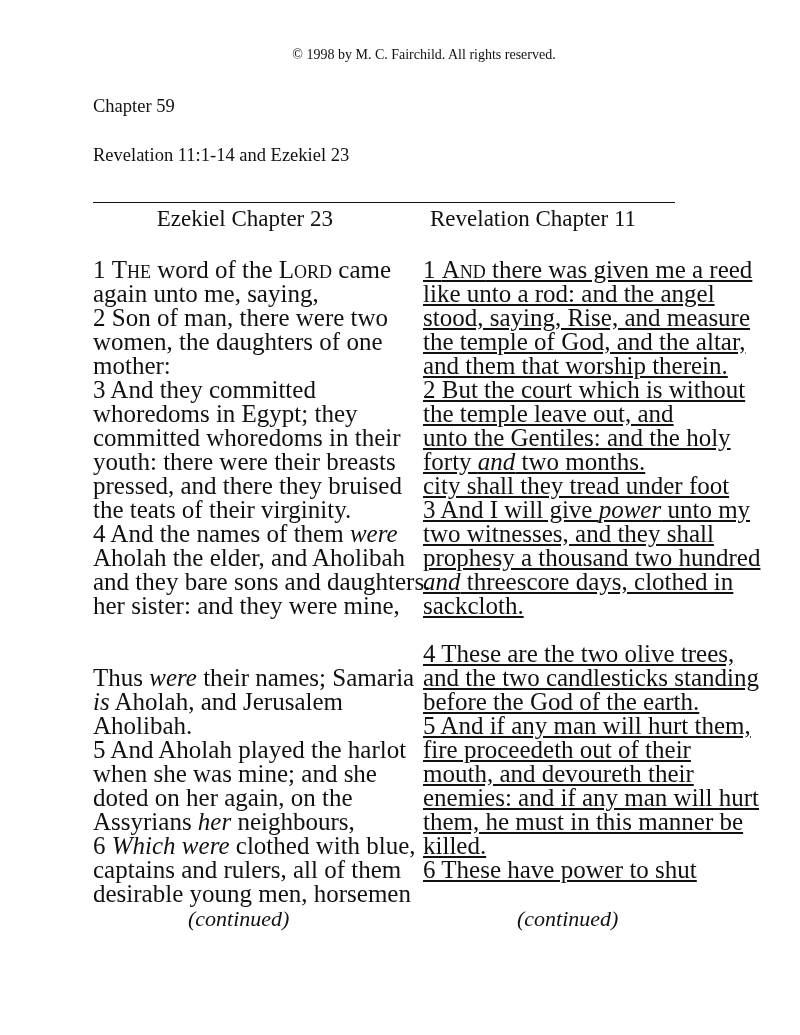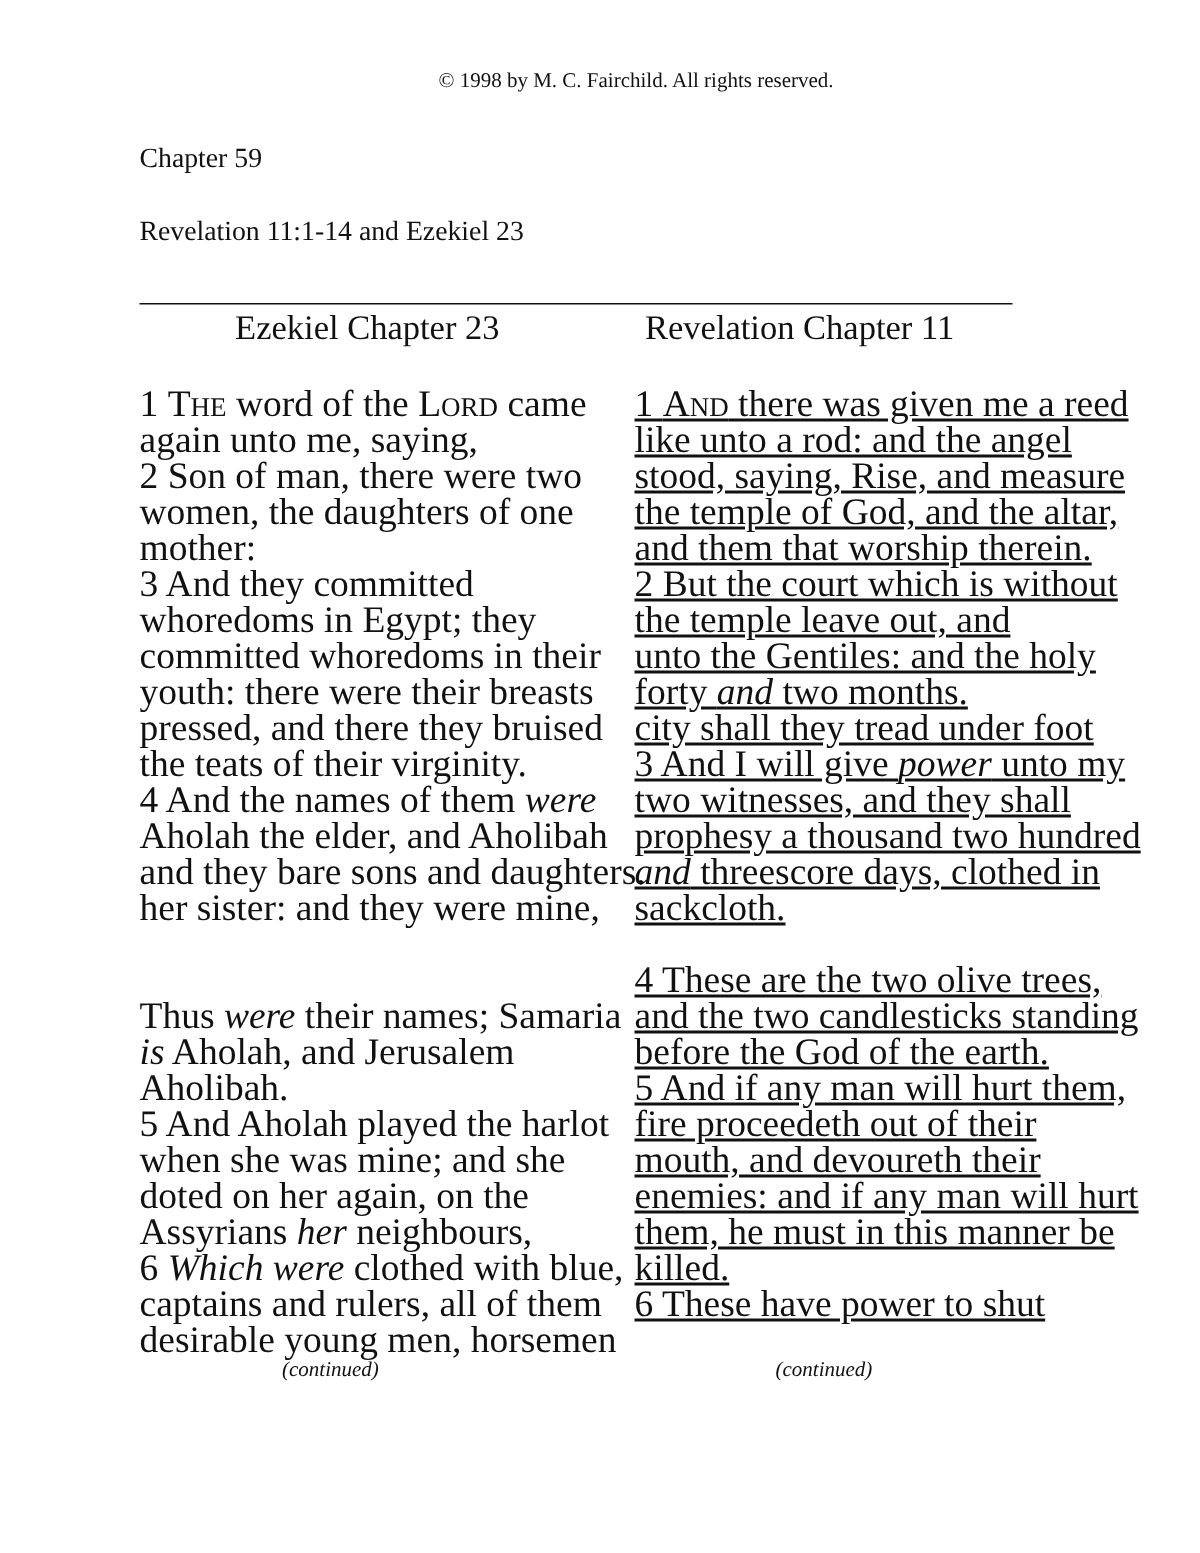--- a/index.html
+++ b/index.html
@@ -12,21 +12,21 @@
   .colhead { position: absolute; top: 206px; font-size: 23px; }
   .colhead.left { left: 133px; width: 200px; text-align: right; }
   .colhead.right { left: 430px; }
   .col { position: absolute; top: 258px; width: 300px; font-size: 25px; }
   .col.left { left: 93px; }
   .col.right { left: 423px; text-decoration: underline; }
   .line { height: 24px; line-height: 24px; white-space: nowrap; }
   .gap { height: 24px; }
   .sc { font-variant: small-caps; }
   i { font-style: italic; }
-  .cont { position: absolute; top: 906px; font-size: 14px; font-style: italic; text-align: center; }
+  .cont { position: absolute; top: 906px; font-size: 22px; font-style: italic; text-align: center; }
   .cont.left { left: 188px; }
   .cont.right { left: 517px; }
 </style>
 </head>
 <body>
 
 <div class="copyright">© 1998 by M. C. Fairchild. All rights reserved.</div>
 <div class="chapter">Chapter 59</div>
 <div class="subtitle">Revelation 11:1-14 and Ezekiel 23</div>
 <div class="rule"></div>

